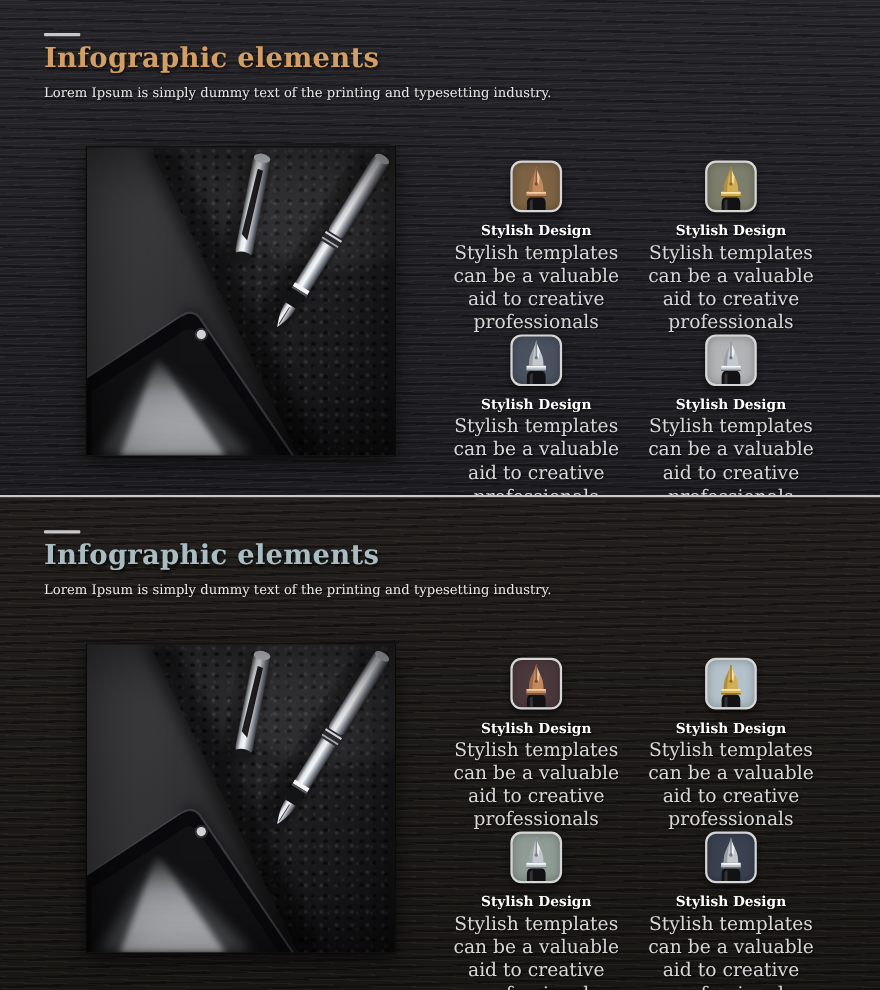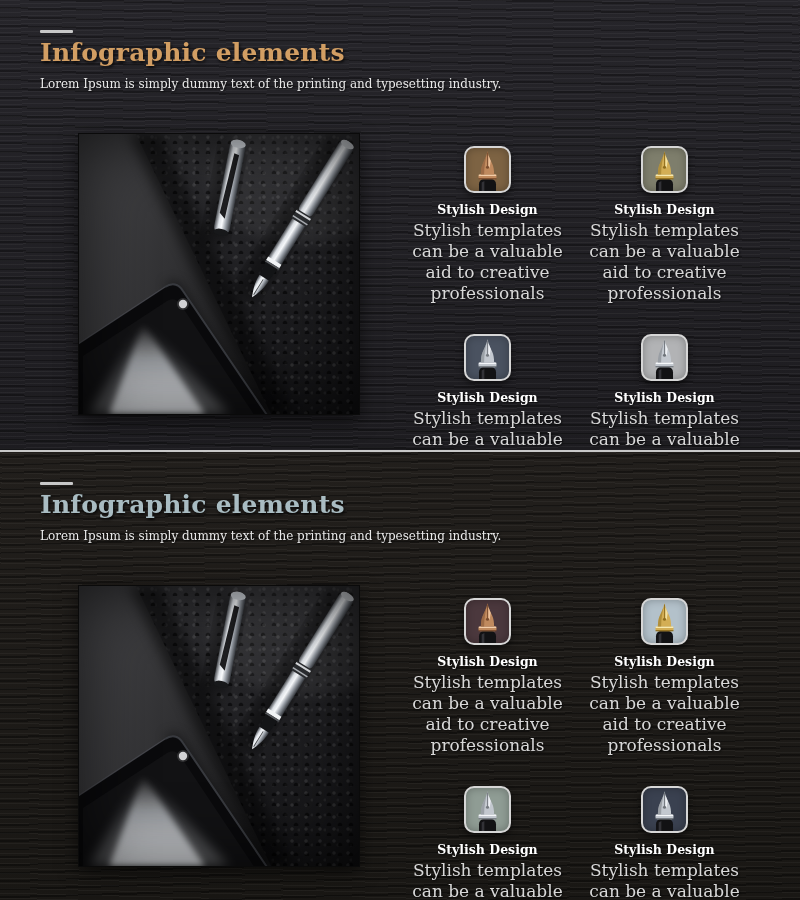--- a/index.html
+++ b/index.html
@@ -39,21 +39,21 @@
       linear-gradient(155deg, #37373a 0%, #242427 40%, #111113 100%);
     background-size:14px 12px, 11px 10px, 13px 15px, 100% 100%;}
   .table-surface{position:absolute;inset:0;
     clip-path:polygon(0 0, 57px 0, 192px 280px, 0 280px);
     background:linear-gradient(108deg,#48484b 0%, #2c2c2e 45%, #1a1a1c 100%);}
   .photo-art{position:absolute;inset:0;width:100%;height:100%;}
   .photo::after{content:"";position:absolute;inset:0;pointer-events:none;
     box-shadow:inset 0 0 70px rgba(0,0,0,0.78);}
   
   .cards{position:absolute;left:399px;top:146px;width:354px;
-    display:grid;grid-template-columns:177px 177px;row-gap:30px;justify-items:center;text-align:center;}
+    display:grid;grid-template-columns:177px 177px;justify-items:center;text-align:center;}
   .card{width:170px;}
   .tile{width:47px;height:47px;margin:0 auto;border-radius:10px;border:2px solid #d6d6d6;
     box-shadow:0 3px 6px rgba(0,0,0,0.55), inset 0 0 9px rgba(0,0,0,0.28);box-sizing:border-box;
     overflow:hidden;}
   .tile svg{display:block;width:100%;height:100%;}
   .card-title{margin:9px 0 0 0;font-size:12.5px;font-weight:bold;color:#ffffff;
     text-shadow:1px 1px 2px rgba(0,0,0,0.8);}
   .card-desc{margin:3px auto 0 auto;width:162px;font-size:17px;line-height:1.24;color:#d8d8d8;
     text-shadow:1px 1px 2px rgba(0,0,0,0.7);}
   

